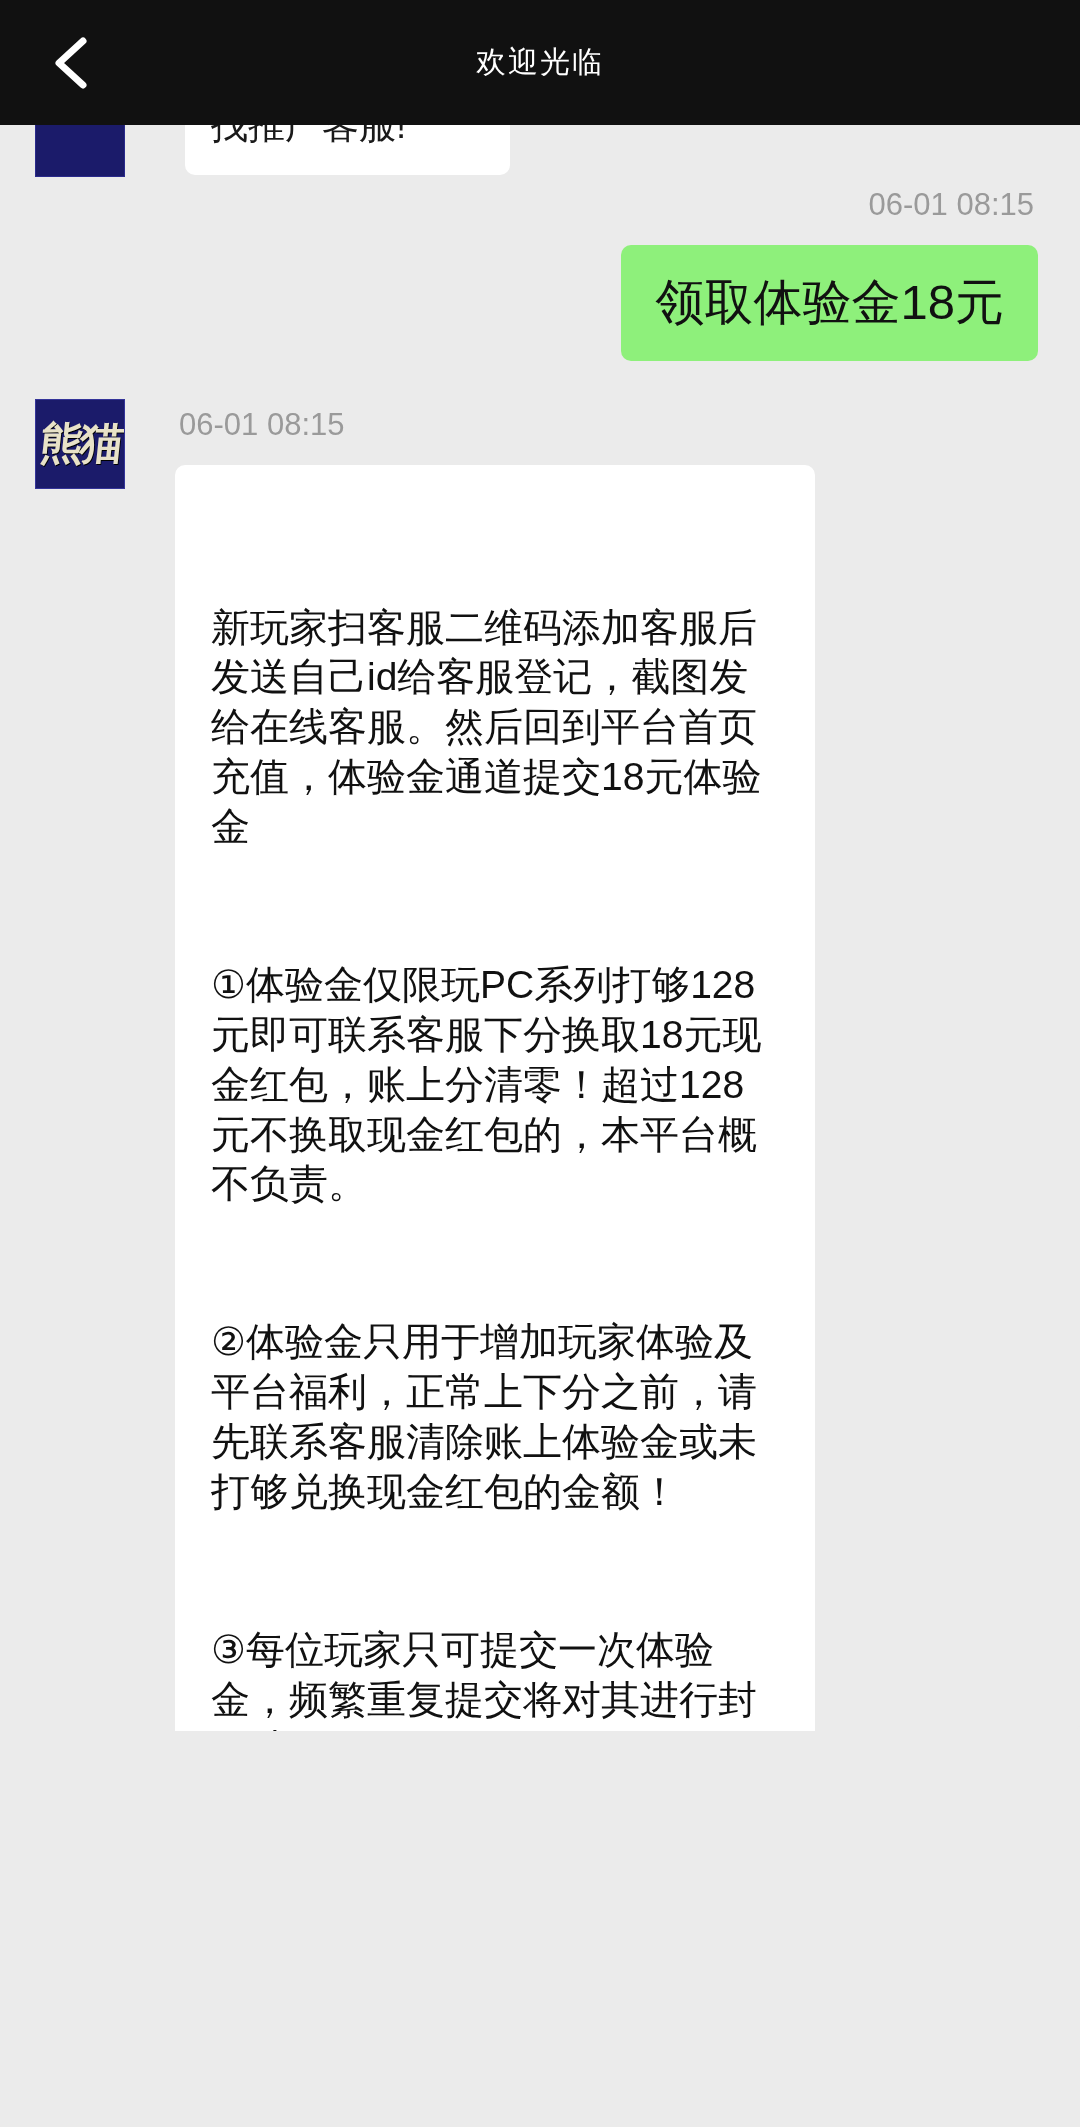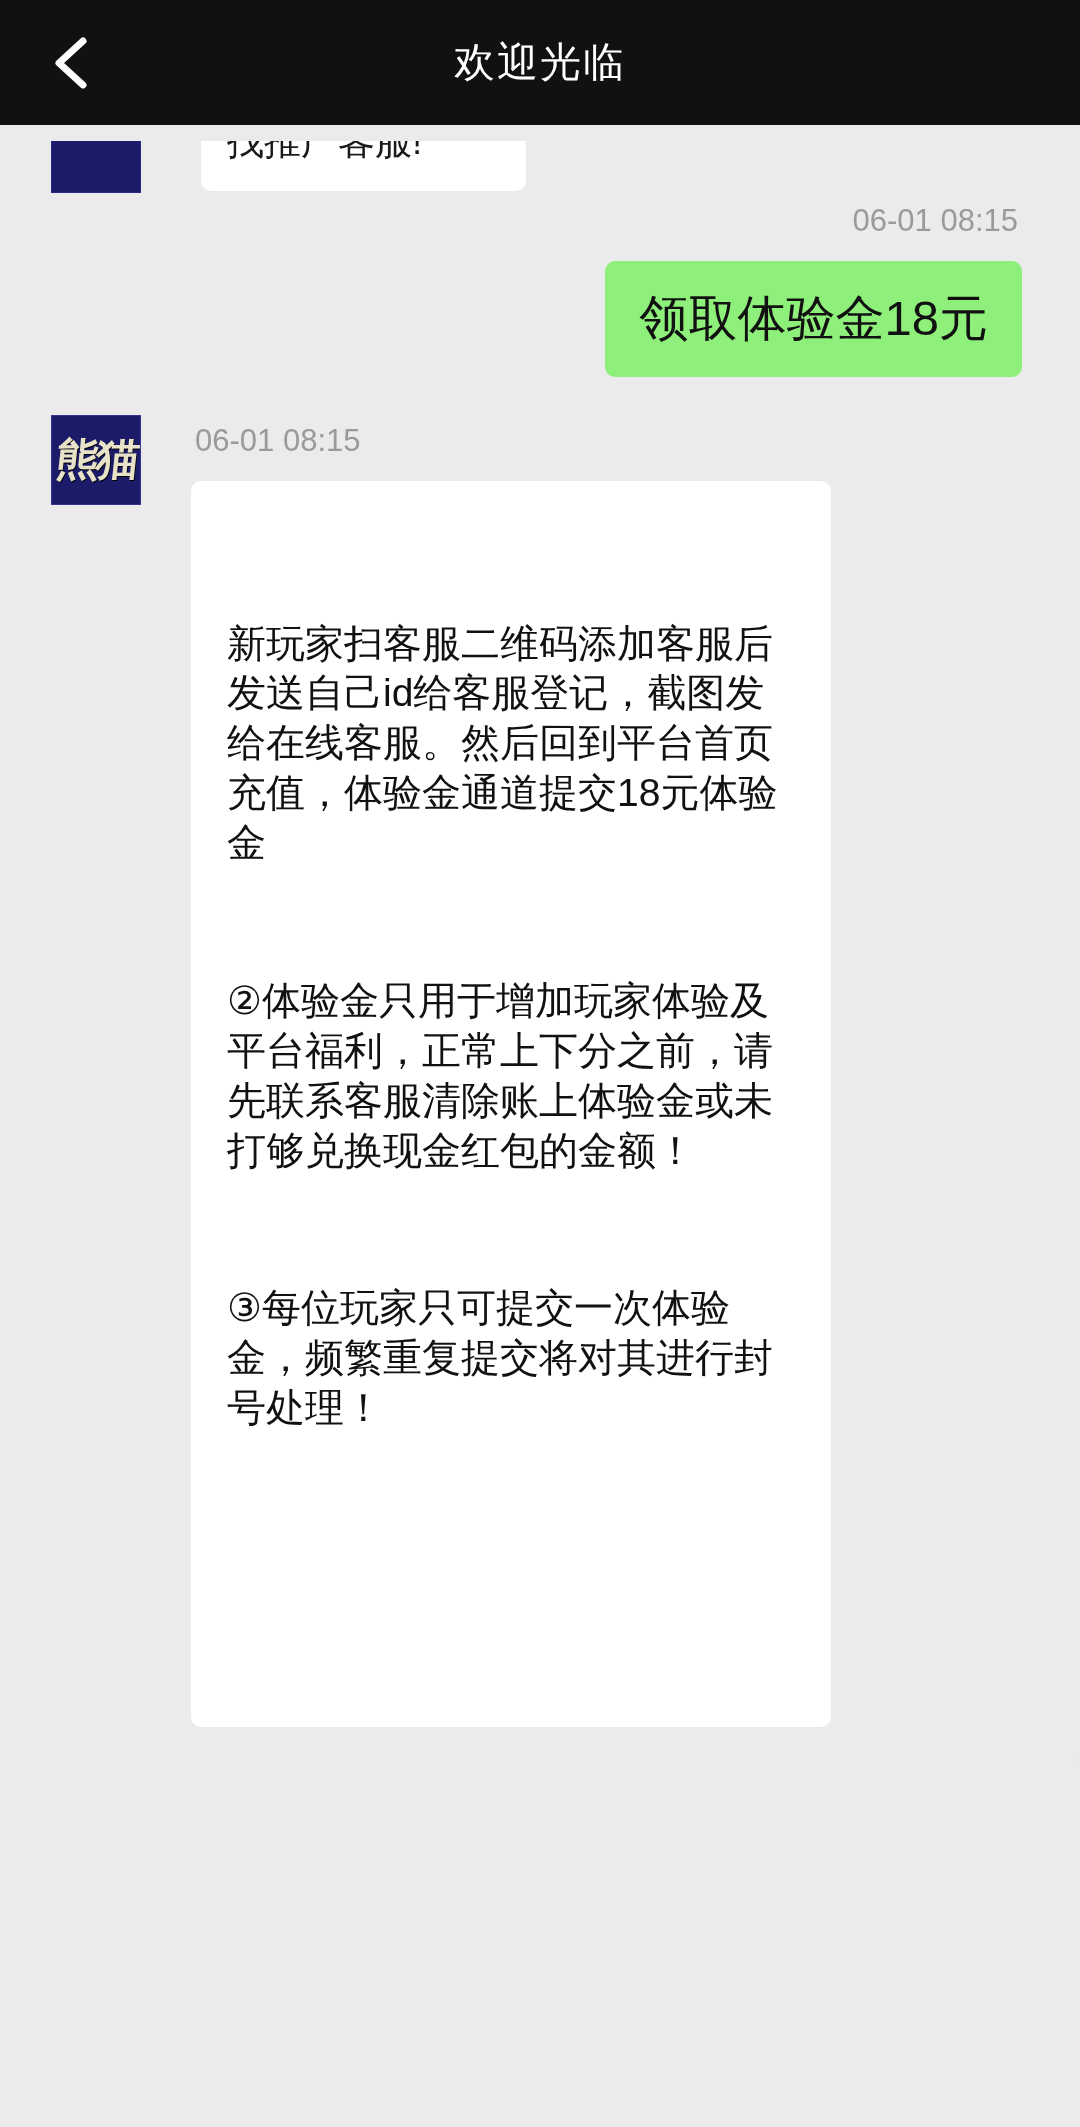--- a/index.html
+++ b/index.html
@@ -32,31 +32,31 @@
     width: 62px;
     height: 62px;
     display: flex;
     align-items: center;
     justify-content: center;
     cursor: pointer;
   }
   .back-btn svg { display: block; }
   .topbar-title {
     color: #ffffff;
-    font-size: 41px;
+    font-size: 30px;
     letter-spacing: 2px;
     font-weight: 400;
   }
 
   
   .chat {
     position: relative;
     height: 1606px;
     background: #ebebeb;
-    padding: 16px;
+    padding: 0;
     overflow: hidden;
     border-radius: 8px;
   }
 
   
   .row-clipped {
     position: relative;
     height: 52px;
     overflow: hidden;
   }
@@ -184,20 +184,21 @@
   </div>
 
   <div class="row-in">
     <div class="avatar">
       <span class="avatar-text">熊猫</span>
     </div>
     <div class="in-col">
       <div class="time-left">06-01 08:15</div>
       <div class="bubble-in">
         <p class="para">新玩家扫客服二维码添加客服后发送自己id给客服登记，截图发给在线客服。然后回到平台首页充值，体验金通道提交18元体验金</p>
+        <p class="para">①体验金仅限玩PC系列打够128元即可联系客服下分换取18元现金红包，账上分清零！超过128元不换取现金红包的，本平台概不负责。</p>
         <p class="para">②体验金只用于增加玩家体验及平台福利，正常上下分之前，请先联系客服清除账上体验金或未打够兑换现金红包的金额！</p>
         <p class="para">③每位玩家只可提交一次体验金，频繁重复提交将对其进行封号处理！</p>
         
         
         
       </div>
     </div>
   </div>
 
 </div>

